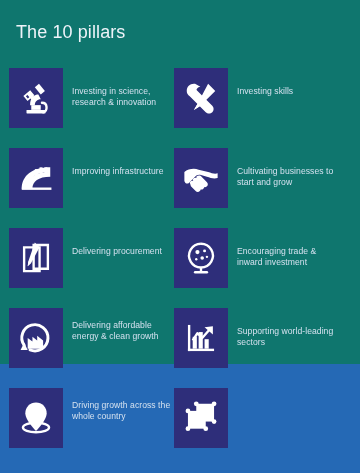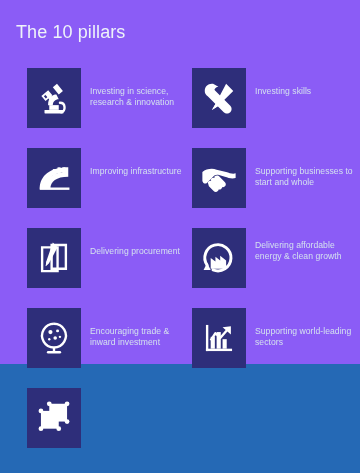--- a/index.html
+++ b/index.html
@@ -11,21 +11,21 @@
     height: 473px;
     overflow: hidden;
     background: #2569b5;
     font-family: "Liberation Sans", sans-serif;
     -webkit-font-smoothing: antialiased;
   }
   .page {
     position: relative;
     width: 360px;
     height: 364px;
-    background: #8b5cf6;
+    background: #0f766e;
     box-sizing: border-box;
   }
   .page-title {
     position: absolute;
     left: 16px;
     top: 21px;
     font-size: 18px;
     line-height: 22px;
     color: #eef3f9;
     letter-spacing: 0.1px;
@@ -35,21 +35,21 @@
   .grid {
     position: absolute;
     left: 0;
     top: 68px;
     width: 360px;
     display: grid;
     grid-template-columns: 165px 165px;
     grid-auto-rows: 80px;
     column-gap: 0px;
     row-gap: 0px;
-    padding-left: 27px;
+    padding-left: 9px;
     box-sizing: border-box;
   }
   .pillar {
     display: flex;
     align-items: flex-start;
     gap: 9px;
   }
   .tile {
     width: 54px;
     height: 60px;
@@ -138,77 +138,87 @@
 
     <div class="pillar">
       <div class="tile">
         <svg viewBox="0 0 64 64" aria-hidden="true">
           <path d="M4 22 C10 17, 20 15, 28 18 L44 22 C50 24, 56 26, 60 24 L60 32 C54 34, 48 32, 42 30 L32 27 C28 26, 24 27, 22 30 L12 40 C9 43, 5 41, 4 37 Z"></path>
           <path d="M18 34 C21 31, 25 31, 27 34 L36 43 C38 45, 38 48, 36 50 C34 52, 31 52, 29 50 L20 41 Z"></path>
           <path d="M13 39 C16 36, 20 36, 22 39 L30 47 C32 49, 32 52, 30 54 C28 56, 25 56, 23 54 L15 46 Z"></path>
           <path d="M24 30 C27 27, 31 27, 33 30 L42 39 C44 41, 44 44, 42 46 C40 48, 37 48, 35 46 L26 37 Z"></path>
         </svg>
       </div>
-      <div class="pillar-label">Supporting businesses to start and whole</div>
+      <div class="pillar-label">Cultivating businesses to start and grow</div>
     </div>
 
     <div class="pillar">
       <div class="tile">
         <svg viewBox="0 0 64 64" aria-hidden="true">
           <path class="st" d="M28 10 L52 10 L52 50 L28 50 Z" stroke-width="4"></path>
           <path class="st" d="M12 14 L38 14 L38 54 L12 54 Z" stroke-width="4"></path>
           <path d="M30 6 L38 14 L24 40 L18 46 L19 38 Z"></path>
           <path d="M18 46 L19 38 L24 40 Z"></path>
         </svg>
       </div>
       <div class="pillar-label">Delivering procurement</div>
-    </div>
-
-    <div class="pillar three-line">
-      <div class="tile">
-        <svg viewBox="0 0 64 64" aria-hidden="true">
-          <path class="st" d="M12 44 A22 22 0 1 1 22 52" stroke-width="5" stroke-linecap="round"></path>
-          <path d="M6 52 L18 52 L12 40 Z"></path>
-          <path d="M18 50 L18 32 L26 38 L26 30 L34 36 L34 28 L44 36 L44 50 Z"></path>
-        </svg>
-      </div>
-      <div class="pillar-label">Delivering affordable energy &amp; clean growth</div>
     </div>
 
     <div class="pillar">
       <div class="tile">
         <svg viewBox="0 0 64 64" aria-hidden="true">
           <path class="st" d="M32 8 A20 20 0 1 1 31.9 8" stroke-width="4"></path>
           <circle cx="26" cy="22" r="3.5"></circle>
           <circle cx="38" cy="20" r="2.5"></circle>
           <circle cx="34" cy="32" r="3"></circle>
           <circle cx="24" cy="34" r="2"></circle>
           <circle cx="42" cy="30" r="2"></circle>
           <path class="st" d="M32 48 L32 56" stroke-width="4"></path>
           <rect x="20" y="54" width="24" height="4" rx="2"></rect>
         </svg>
       </div>
       <div class="pillar-label">Encouraging trade &amp; inward investment</div>
     </div>
 
+    <div class="pillar three-line">
+      <div class="tile">
+        <svg viewBox="0 0 64 64" aria-hidden="true">
+          <path class="st" d="M12 44 A22 22 0 1 1 22 52" stroke-width="5" stroke-linecap="round"></path>
+          <path d="M6 52 L18 52 L12 40 Z"></path>
+          <path d="M18 50 L18 32 L26 38 L26 30 L34 36 L34 28 L44 36 L44 50 Z"></path>
+        </svg>
+      </div>
+      <div class="pillar-label">Delivering affordable energy &amp; clean growth</div>
+    </div>
+
     <div class="pillar">
       <div class="tile">
         <svg viewBox="0 0 64 64" aria-hidden="true">
           <rect x="10" y="10" width="4" height="44"></rect>
           <rect x="10" y="50" width="44" height="4"></rect>
           <rect x="18" y="30" width="7" height="20"></rect>
           <rect x="28" y="22" width="7" height="28"></rect>
           <rect x="38" y="34" width="7" height="16"></rect>
           <path class="st" d="M18 36 L26 24 L34 32 L48 16" stroke-width="4" stroke-linejoin="round"></path>
           <path d="M52 12 L52 26 L38 14 Z"></path>
         </svg>
       </div>
       <div class="pillar-label">Supporting world-leading sectors</div>
     </div>
 
+    <div class="pillar three-line">
+      <div class="tile">
+        <svg viewBox="0 0 64 64" aria-hidden="true">
+          <path d="M32 6 C22 6 14 14 14 24 C14 36 32 54 32 54 C32 54 50 36 50 24 C50 14 42 6 32 6 Z"></path>
+          <circle cx="32" cy="23" r="6" fill="#2e2e7a"></circle>
+          <ellipse class="st" cx="32" cy="48" rx="22" ry="8" stroke-width="4"></ellipse>
+        </svg>
+      </div>
+      <div class="pillar-label">Driving growth across the whole country</div>
+    </div>
 
     <div class="pillar three-line">
       <div class="tile">
         <svg viewBox="0 0 64 64" aria-hidden="true">
           <g class="st" stroke-width="3">
             <path d="M10 20 L40 20 L40 50 L10 50 Z"></path>
             <path d="M24 8 L54 8 L54 38 L24 38 Z"></path>
             <path d="M10 20 L24 8"></path>
             <path d="M40 20 L54 8"></path>
             <path d="M40 50 L54 38"></path>

